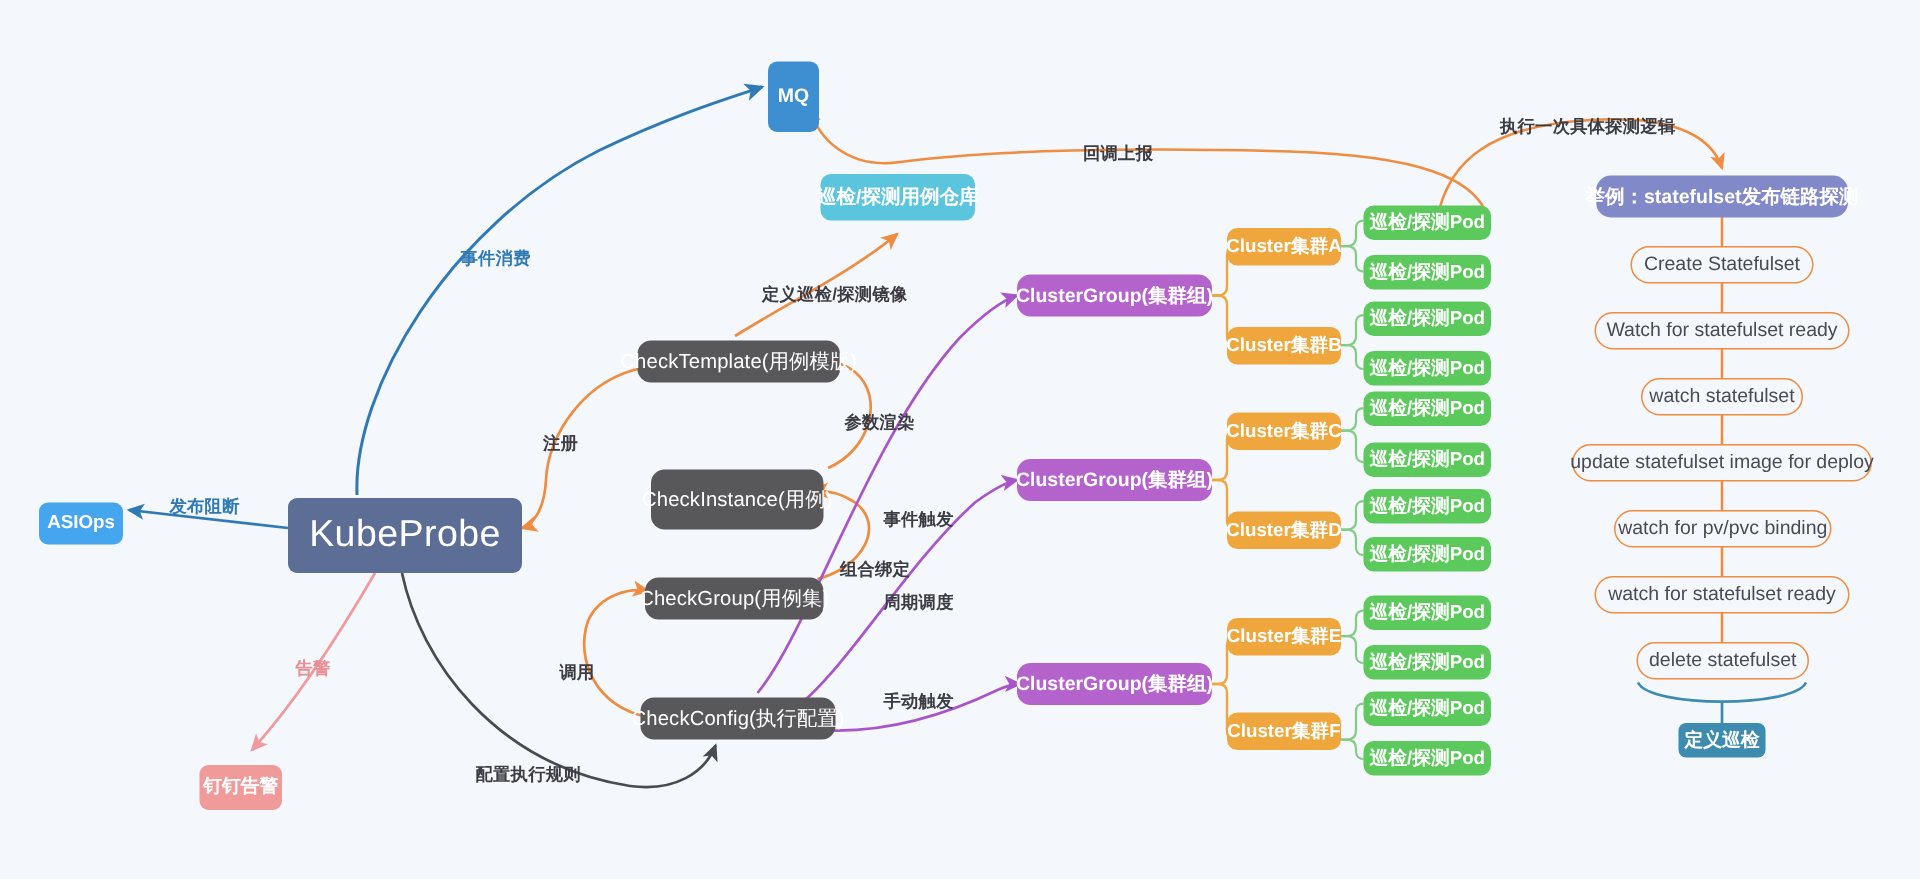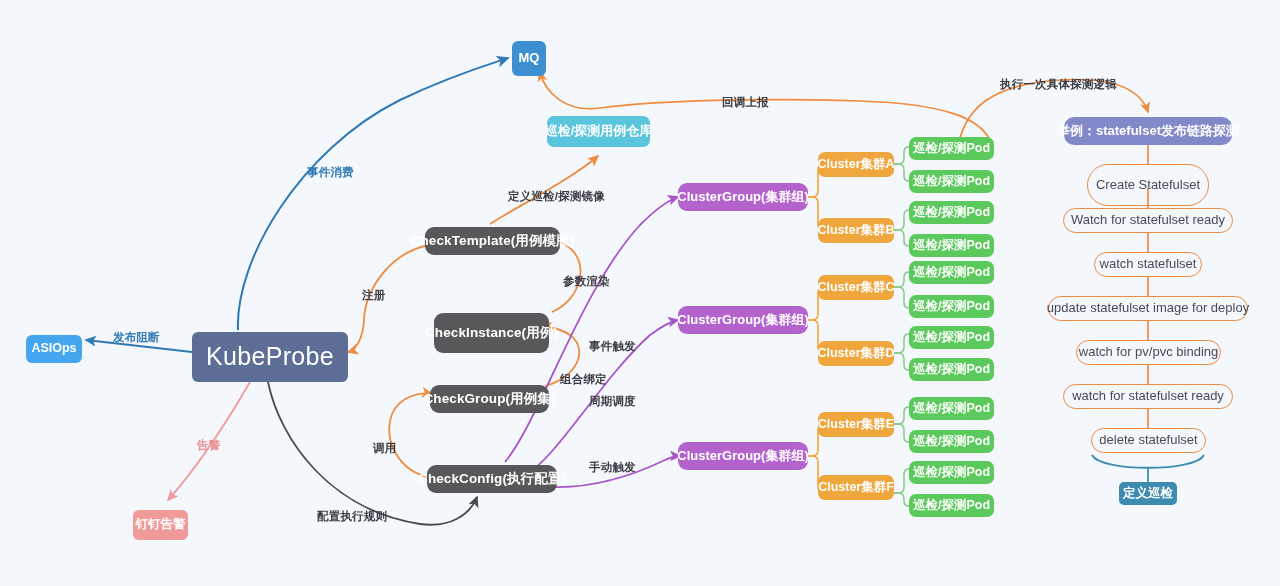--- a/index.html
+++ b/index.html
@@ -38,21 +38,21 @@
     background: #5c6e96;
     border-radius: 6px;
     font-size: 25px;
     font-weight: 400;
     letter-spacing: .3px;
   }
   .n-mq       { background: #3d8fd1; font-size: 13px; border-radius: 6px; }
   .n-asiops   { background: #45a6ef; font-size: 12.5px; border-radius: 6px; }
   .n-ding     { background: #f19a9a; font-size: 12.5px; border-radius: 6px; }
   .n-repo     { background: #5bc5dd; font-size: 13px; border-radius: 7px; }
-  .n-gray     { background: #58585a; font-size: 13.5px; font-weight: 700;
+  .n-gray     { background: #58585a; font-size: 13.5px; font-weight: 400;
                 border-radius: 9px; letter-spacing: .1px; }
   .n-purple   { background: #b463cd; font-size: 13px; border-radius: 9px; }
   .n-orange   { background: #efa63c; font-size: 12.5px; border-radius: 7px; }
   .n-green    { background: #5bc95b; font-size: 12.5px; border-radius: 7px; }
   .n-example  { background: #8289c9; font-size: 13px; border-radius: 10px; }
   .n-logic    { background: #3d8cb0; font-size: 12.5px; border-radius: 5px; }
   .n-step {
     background: transparent;
     border: 1.6px solid #ef8c3f;
     color: #4a4a55;
@@ -174,21 +174,21 @@
   <div class="elabel dark" style="left:589px; top:339px;">事件触发</div>
   <div class="elabel dark" style="left:589px; top:394px;">周期调度</div>
   <div class="elabel dark" style="left:589px; top:460px;">手动触发</div>
   <div class="elabel dark" style="left:373px; top:441px;">调用</div>
   <div class="elabel dark" style="left:317px; top:509px;">配置执行规则</div>
   <div class="elabel dark" style="left:722px; top:95px;">回调上报</div>
   <div class="elabel dark" style="left:1000px; top:77px;">执行一次具体探测逻辑</div>
 
   <div class="node n-root" style="left:192px; top:332px; width:156px; height:50px;">KubeProbe</div>
 
-  <div class="node n-mq" style="left:512px; top:41px; width:34px; height:35px;">MQ</div>
+  <div class="node n-mq" style="left:512px; top:41px; width:34px; height:47px;">MQ</div>
 
   <div class="node n-asiops" style="left:26px; top:335px; width:56px; height:28px;">ASIOps</div>
 
   <div class="node n-ding" style="left:133px; top:510px; width:55px; height:30px;">钉钉告警</div>
 
   <div class="node n-repo" style="left:547px; top:116px; width:103px; height:31px;">巡检/探测用例仓库</div>
 
   <div class="node n-gray" style="left:425px; top:227px; width:135px; height:28px;">CheckTemplate(用例模版)</div>
 
   <div class="node n-gray" style="left:434px; top:313px; width:115px; height:40px;">CheckInstance(用例)</div>
@@ -216,21 +216,21 @@
   <div class="node n-purple" style="left:678px; top:442px; width:130px; height:28px;">ClusterGroup(集群组)</div>
   <div class="node n-orange" style="left:818px; top:412px; width:76px; height:25px;">Cluster集群E</div>
   <div class="node n-orange" style="left:818px; top:475px; width:76px; height:25px;">Cluster集群F</div>
   <div class="node n-green" style="left:909px; top:397px; width:85px; height:23px;">巡检/探测Pod</div>
   <div class="node n-green" style="left:909px; top:430px; width:85px; height:23px;">巡检/探测Pod</div>
   <div class="node n-green" style="left:909px; top:461px; width:85px; height:23px;">巡检/探测Pod</div>
   <div class="node n-green" style="left:909px; top:494px; width:85px; height:23px;">巡检/探测Pod</div>
 
   <div class="node n-example" style="left:1064px; top:117px; width:168px; height:28px;">举例：statefulset发布链路探测</div>
 
-  <div class="node n-step" style="left:1087px; top:164px; width:122px; height:42px;">Create Statefulset</div>
+  <div class="node n-step" style="left:1087px; top:164px; width:122px; height:25px;">Create Statefulset</div>
   <div class="node n-step" style="left:1063px; top:208px; width:170px; height:25px;">Watch for statefulset ready</div>
   <div class="node n-step" style="left:1094px; top:252px; width:108px; height:25px;">watch statefulset</div>
   <div class="node n-step" style="left:1048px; top:296px; width:200px; height:25px;">update statefulset image for deploy</div>
   <div class="node n-step" style="left:1076px; top:340px; width:145px; height:25px;">watch for pv/pvc binding</div>
   <div class="node n-step" style="left:1063px; top:384px; width:170px; height:25px;">watch for statefulset ready</div>
   <div class="node n-step" style="left:1091px; top:428px; width:115px; height:25px;">delete statefulset</div>
 
   <div class="node n-logic" style="left:1119px; top:482px; width:58px; height:23px;">定义巡检</div>
 
 </div>

